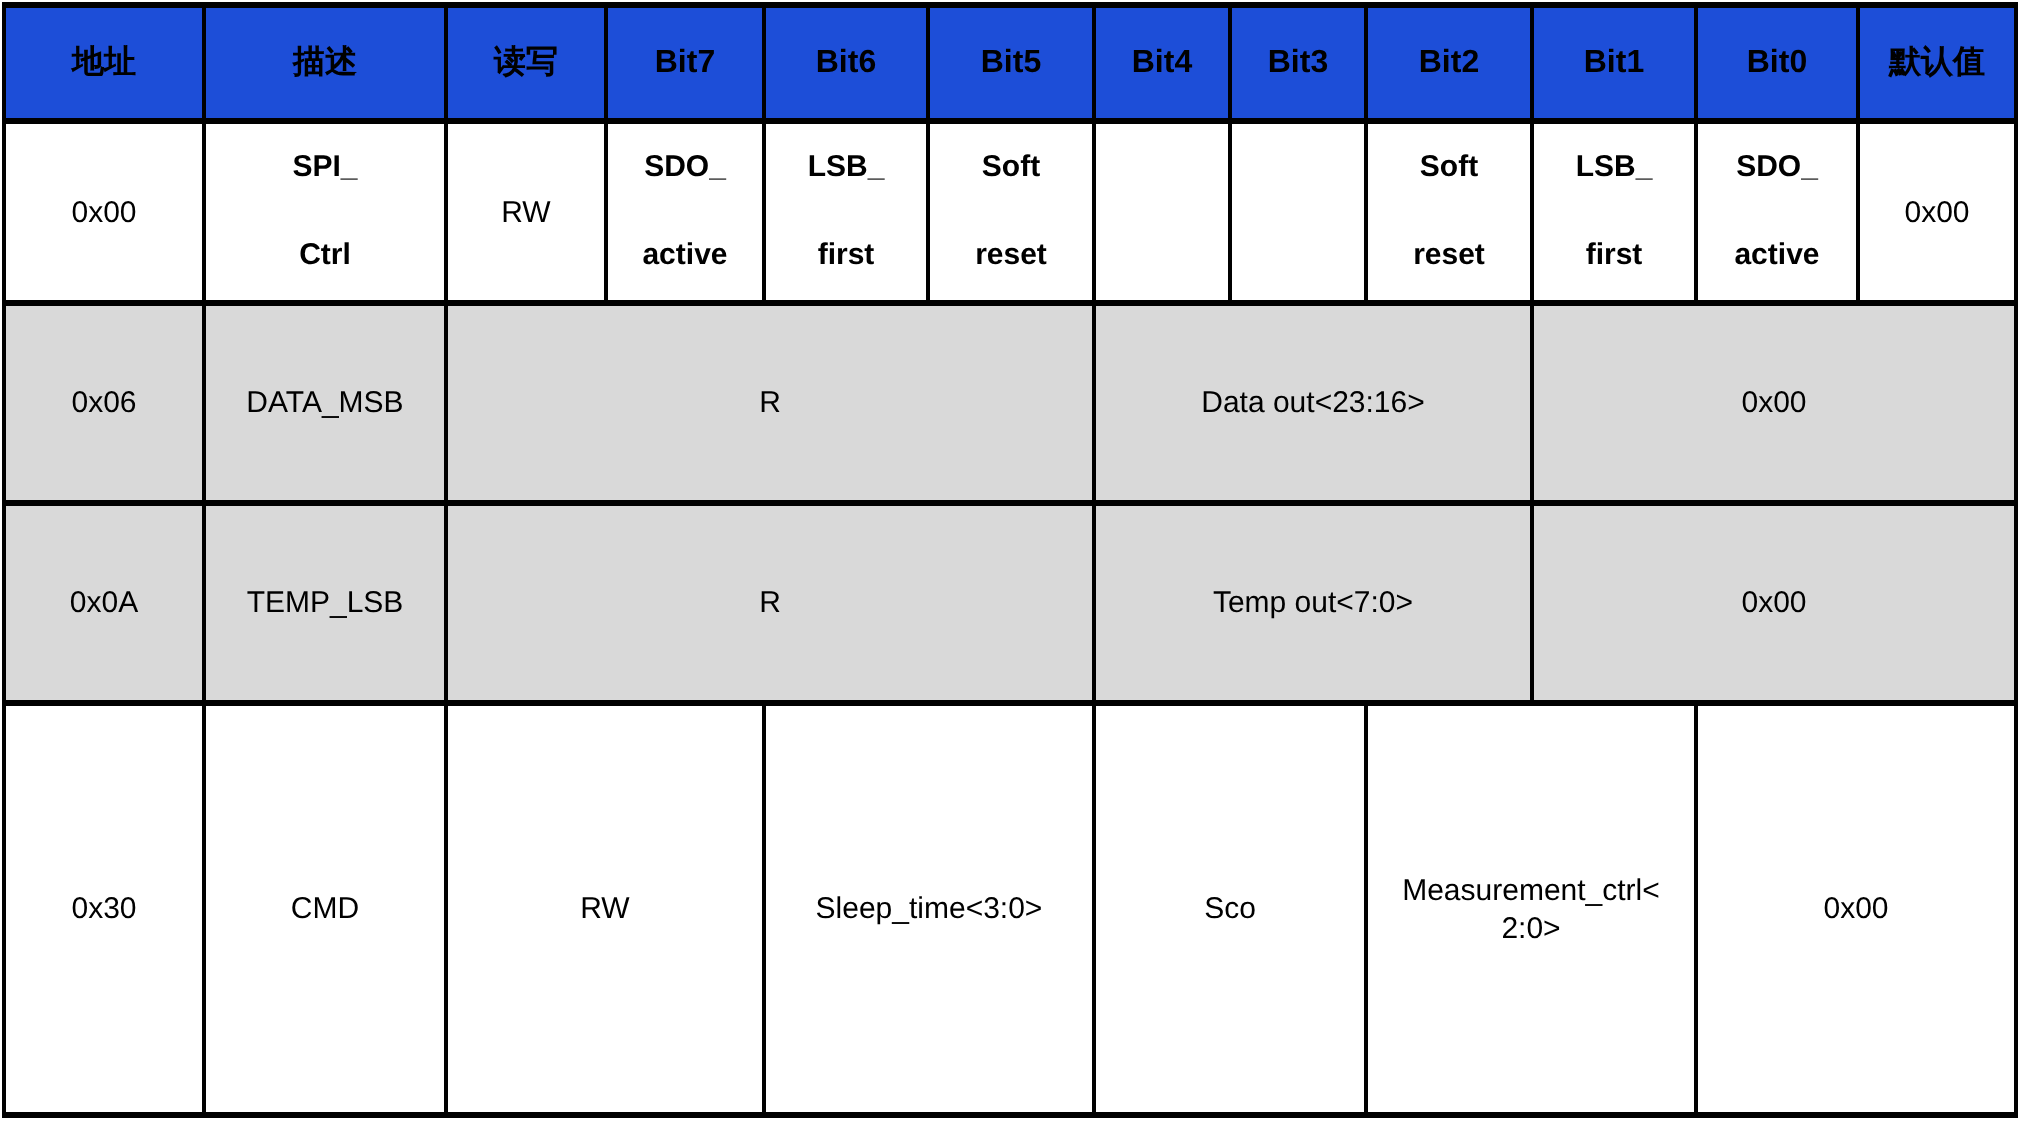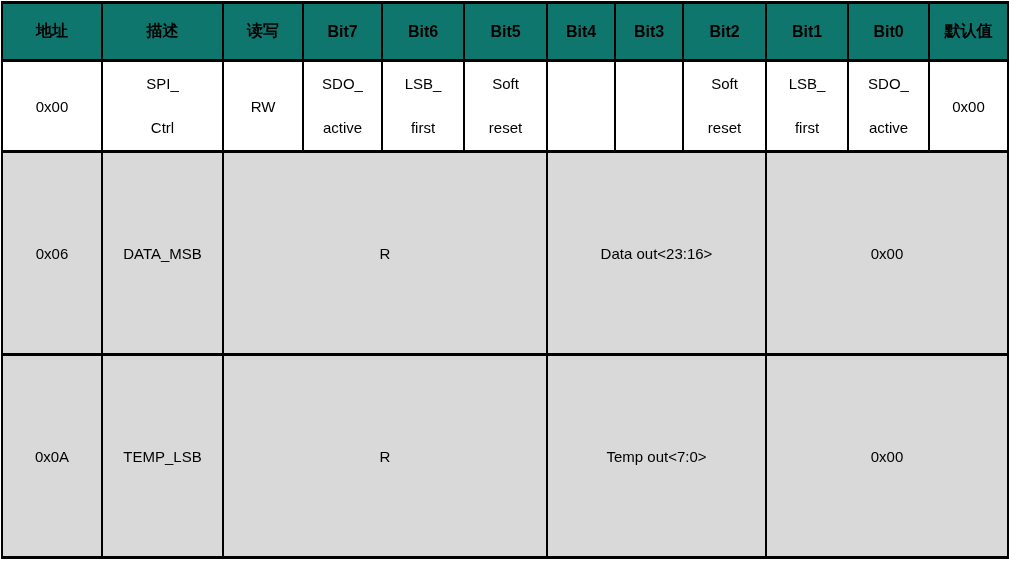--- a/index.html
+++ b/index.html
@@ -25,35 +25,36 @@
     border: 2px solid #000000;
     border-top-width: 3px;
     border-bottom-width: 3px;
     padding: 0;
     text-align: center;
     vertical-align: middle;
     font-size: 15px;
     overflow: hidden;
   }
   .regmap thead th {
-    background: #0f766e;
+    background: #1d4ed8;
     font-weight: bold;
     font-size: 16px;
   }
   .regmap tr.gray td {
     background: #d9d9d9;
   }
   .regmap tr.white td {
     background: #ffffff;
   }
   tr.head-row   { height: 58px; }
   tr.tall-row   { height: 90px; }
   .dbl {
     white-space: pre-line;
     line-height: 44px;
+    font-weight: bold;
   }
   .wrap2 {
     white-space: pre-line;
     line-height: 19px;
   }
 </style>
 </head>
 <body>
 
 <table class="regmap">
@@ -116,14 +117,24 @@
       <td colspan="3">Data out&lt;23:16&gt;</td>
       <td colspan="3">0x00</td>
     </tr>
     <tr class="gray">
       <td>0x0A</td>
       <td>TEMP_LSB</td>
       <td colspan="4">R</td>
       <td colspan="3">Temp out&lt;7:0&gt;</td>
       <td colspan="3">0x00</td>
     </tr>
+    <tr class="white">
+      <td>0x30</td>
+      <td>CMD</td>
+      <td colspan="2">RW</td>
+      <td colspan="2">Sleep_time&lt;3:0&gt;</td>
+      <td colspan="2">Sco</td>
+      <td colspan="2" class="wrap2">Measurement_ctrl&lt;
+2:0&gt;</td>
+      <td colspan="2">0x00</td>
+    </tr>
   </tbody>
 </table>
 
 </body></html>

